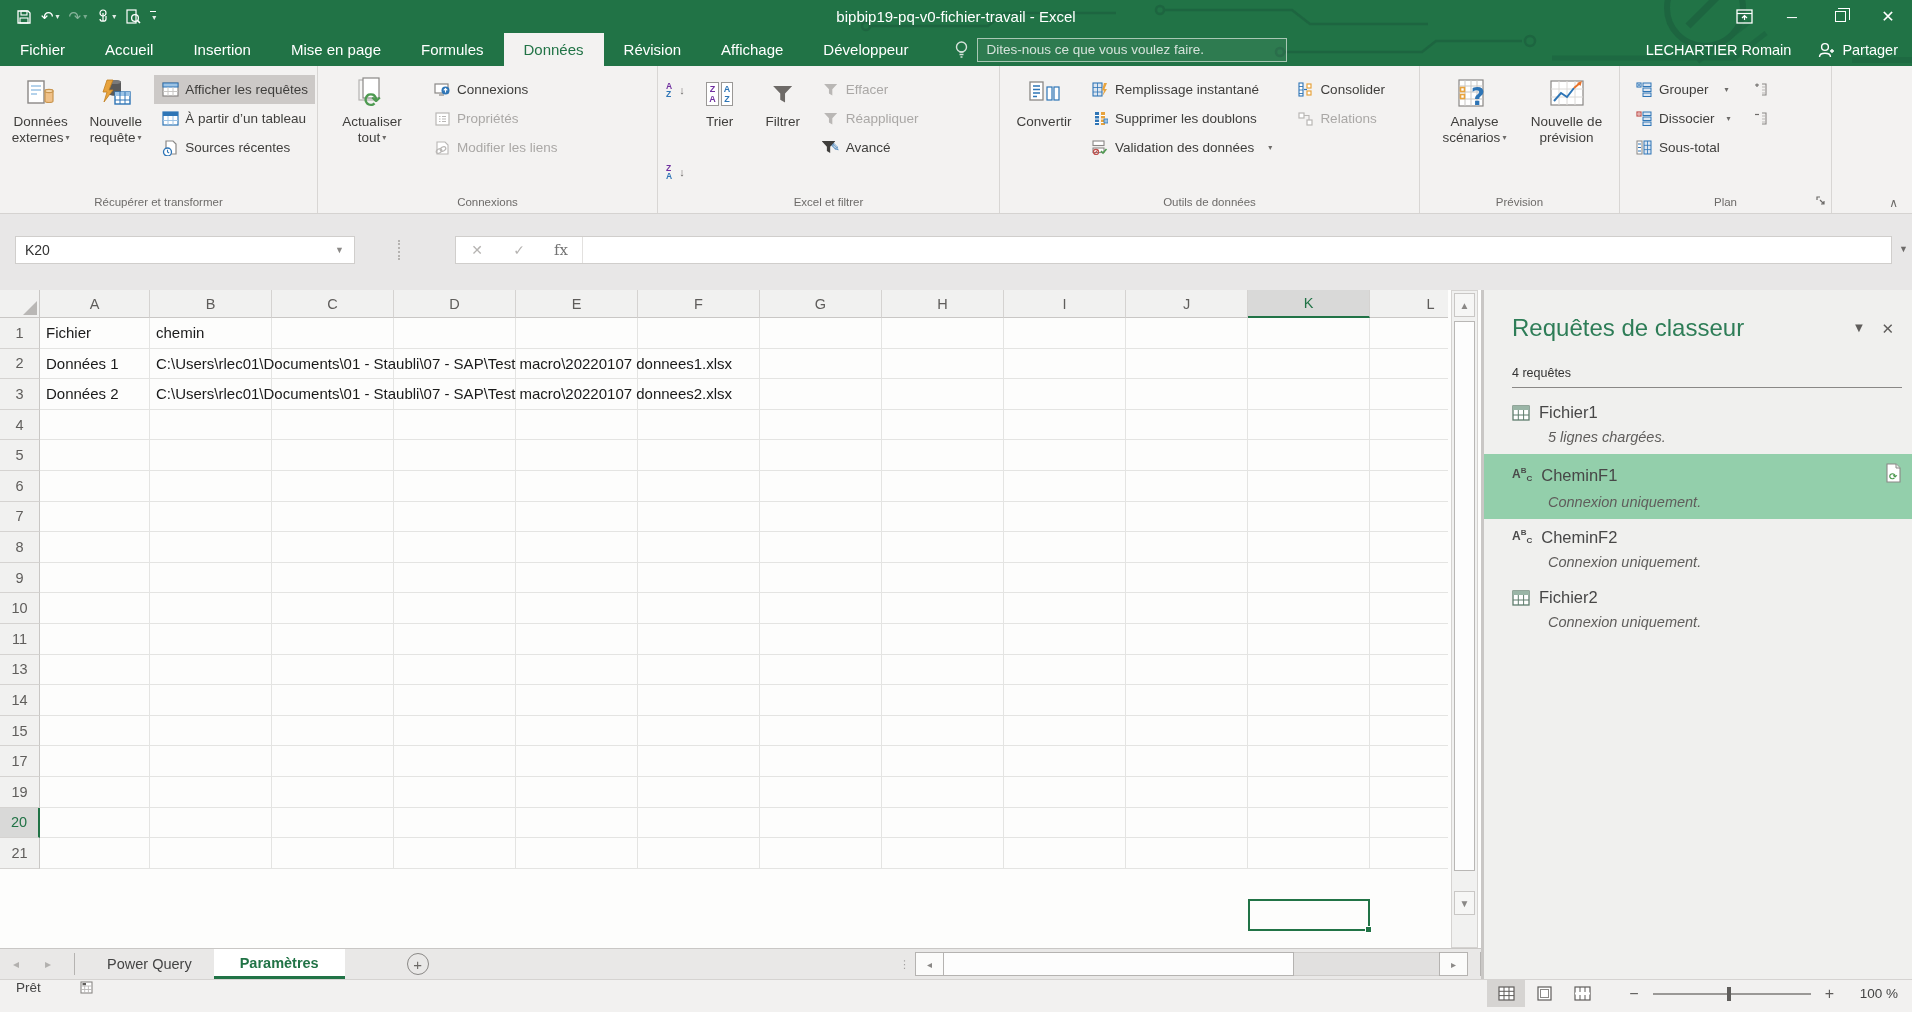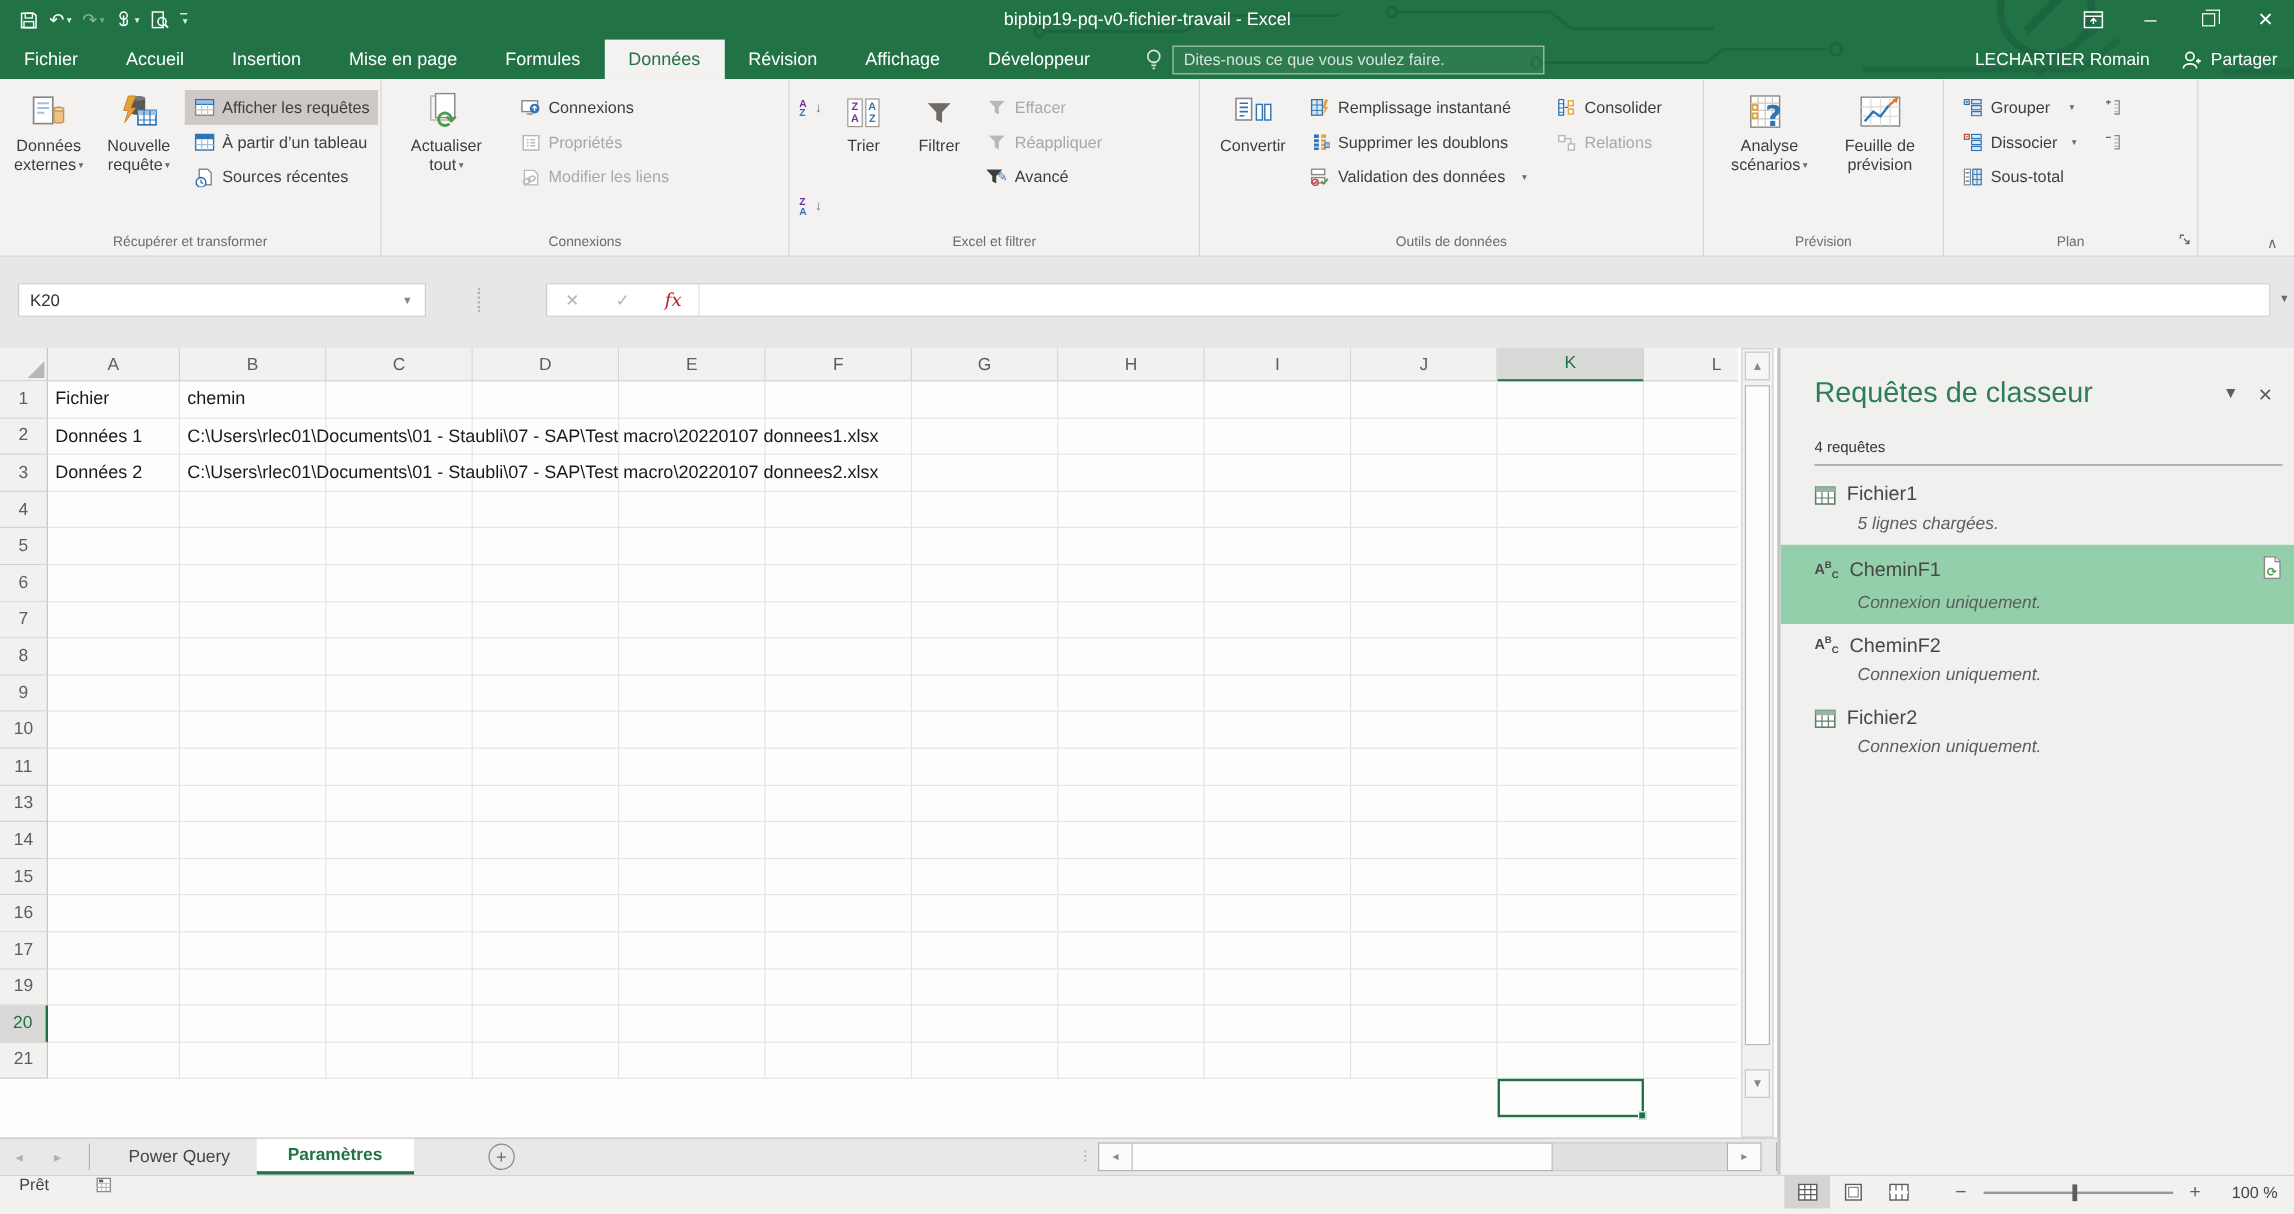--- a/index.html
+++ b/index.html
@@ -54,21 +54,21 @@
   .launcher { position:absolute; right:4px; bottom:2px; }
   .collapse { padding:0 14px 3px 8px; color:#6d6b69; font-size:12px; }
 
   
   .fxstrip { position:absolute; left:0; top:214px; width:1912px; height:76px; background:#e8e7e7; z-index:1; }
   .namebox { position:absolute; left:15px; top:22px; width:340px; height:28px; background:#fff; border:1px solid #d0cecc; display:flex; align-items:center; font-size:14px; color:#333; padding-left:9px; }
   .namebox .nb-caret { margin-left:auto; padding-right:10px; color:#8a8886; font-size:9px; }
   .nb-handle { position:absolute; left:398px; top:26px; height:20px; border-left:2px dotted #b5b3b1; }
   .fxbox { position:absolute; left:455px; top:22px; right:20px; height:28px; background:#fff; border:1px solid #d0cecc; display:flex; align-items:center; }
   .fxbtn { width:42px; text-align:center; color:#b5b3b1; font-size:14px; }
-  .fx-it { font-family:"DejaVu Serif", serif; font-style:italic; font-size:15px; color:#b91c1c;text-align:center; }
+  .fx-it { font-family:"DejaVu Serif", serif; font-size:15px; color:#737373;text-align:center; }
   .fxinput { flex:1; border-left:1px solid #e3e1df; height:100%; }
   .fxbar-caret { position:absolute; right:4px; top:30px; color:#6d6b69; font-size:9px; }
 
   
   .gridzone { position:absolute; left:0; top:290px; width:1481px; height:658px; background:#fdfdfc; z-index:1; }
   .hdrrow { position:absolute; left:0; top:0; width:1448px; height:28px; display:flex; overflow:hidden; }
   .corner { width:40px; height:28px; background:#f1f1f0; border-right:1px solid #c9c7c5; border-bottom:1px solid #c9c7c5; position:relative; flex:none; }
   .corner:after { content:""; position:absolute; right:2px; bottom:2px; border-left:14px solid transparent; border-bottom:14px solid #b9b7b5; }
   .colh { flex:none; height:28px; background:#f1f1f0; border-right:1px solid #d5d3d1; border-bottom:1px solid #c9c7c5; color:#5f5d5b; font-size:14.5px; display:flex; align-items:center; justify-content:center; }
   .colh.sel { background:#d9d9d8; color:#217346; border-bottom:2px solid #217346; }
@@ -500,21 +500,21 @@
         <div class="bigbtn" style="width:92px;">
           <span class="ic">
             <svg width="36" height="30" viewBox="0 0 36 30">
                 <rect x="2" y="2" width="32" height="24" fill="#fff" stroke="#8a8886" stroke-width="1.2"></rect>
                 <path d="M10 2 v24 M18 2 v24 M26 2 v24 M2 10 h32 M2 18 h32" stroke="#dcdad8" stroke-width="1"></path>
                 <path d="M5 22 L12 14 L18 18 L25 9" fill="none" stroke="#2e75b6" stroke-width="2"></path>
                 <path d="M25 9 L31 4" stroke="#e8732c" stroke-width="2"></path>
                 <polygon points="33,2 28,4 31.5,7" fill="#e8732c"></polygon>
               </svg>
           </span>
-          <span>Feuille de</span>
+          <span>Nouvelle de</span>
           <span>prévision</span>
         </div>
       </div>
       <div class="rg-label">Prévision</div>
     </div>
 
     <div class="rgroup" style="width:212px;">
       <div class="rg-body" style="padding-left:8px;">
         <div class="scol">
           <div class="sbtn">
@@ -809,35 +809,20 @@
           <div class="gcell" style="width: 122px;"></div>
           <div class="gcell" style="width: 122px;"></div>
           <div class="gcell" style="width: 122px;"></div>
           <div class="gcell" style="width: 122px;"></div>
           <div class="gcell" style="width: 122px;"></div>
           <div class="gcell" style="width: 122px;"></div>
           <div class="gcell" style="width: 122px;"></div>
         </div>
         <div class="grow">
           <div class="rowh">15</div>
-          <div class="gcell" style="width: 110px;"></div>
-          <div class="gcell" style="width: 122px;"></div>
-          <div class="gcell" style="width: 122px;"></div>
-          <div class="gcell" style="width: 122px;"></div>
-          <div class="gcell" style="width: 122px;"></div>
-          <div class="gcell" style="width: 122px;"></div>
-          <div class="gcell" style="width: 122px;"></div>
-          <div class="gcell" style="width: 122px;"></div>
-          <div class="gcell" style="width: 122px;"></div>
-          <div class="gcell" style="width: 122px;"></div>
-          <div class="gcell" style="width: 122px;"></div>
-          <div class="gcell" style="width: 122px;"></div>
-        </div>
-        <div class="grow">
-          <div class="rowh">16</div>
           <div class="gcell" style="width: 110px;"></div>
           <div class="gcell" style="width: 122px;"></div>
           <div class="gcell" style="width: 122px;"></div>
           <div class="gcell" style="width: 122px;"></div>
           <div class="gcell" style="width: 122px;"></div>
           <div class="gcell" style="width: 122px;"></div>
           <div class="gcell" style="width: 122px;"></div>
           <div class="gcell" style="width: 122px;"></div>
           <div class="gcell" style="width: 122px;"></div>
           <div class="gcell" style="width: 122px;"></div>

